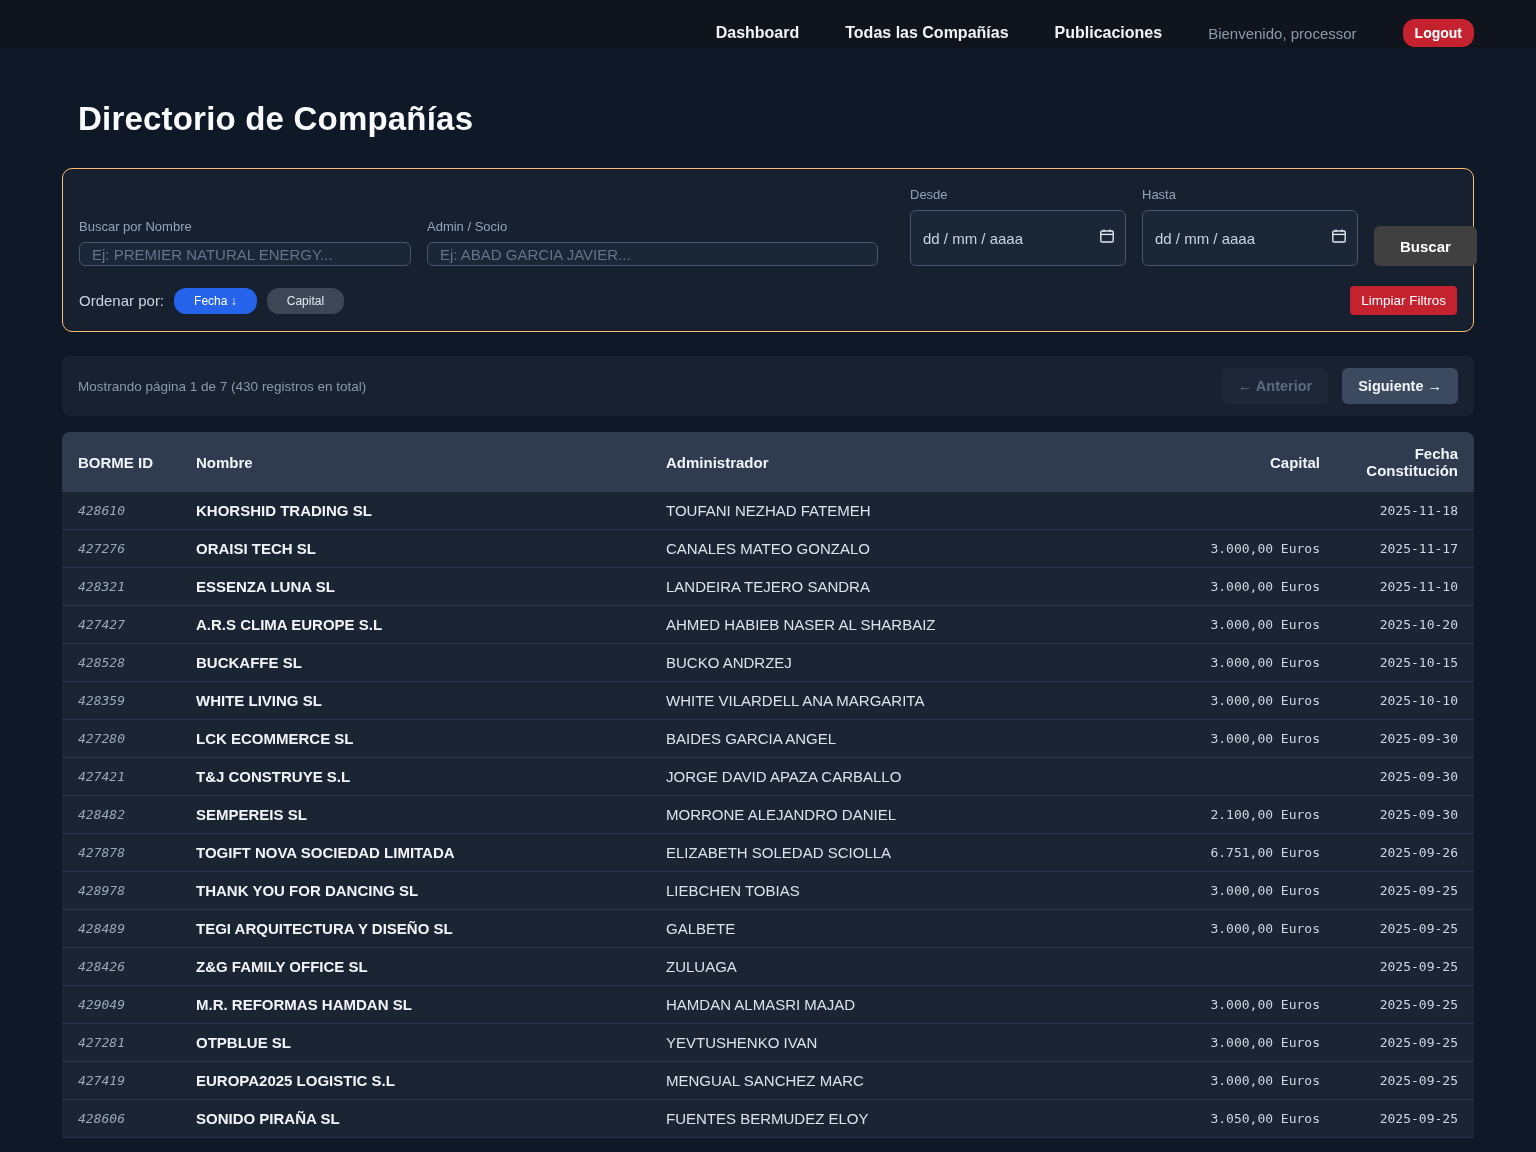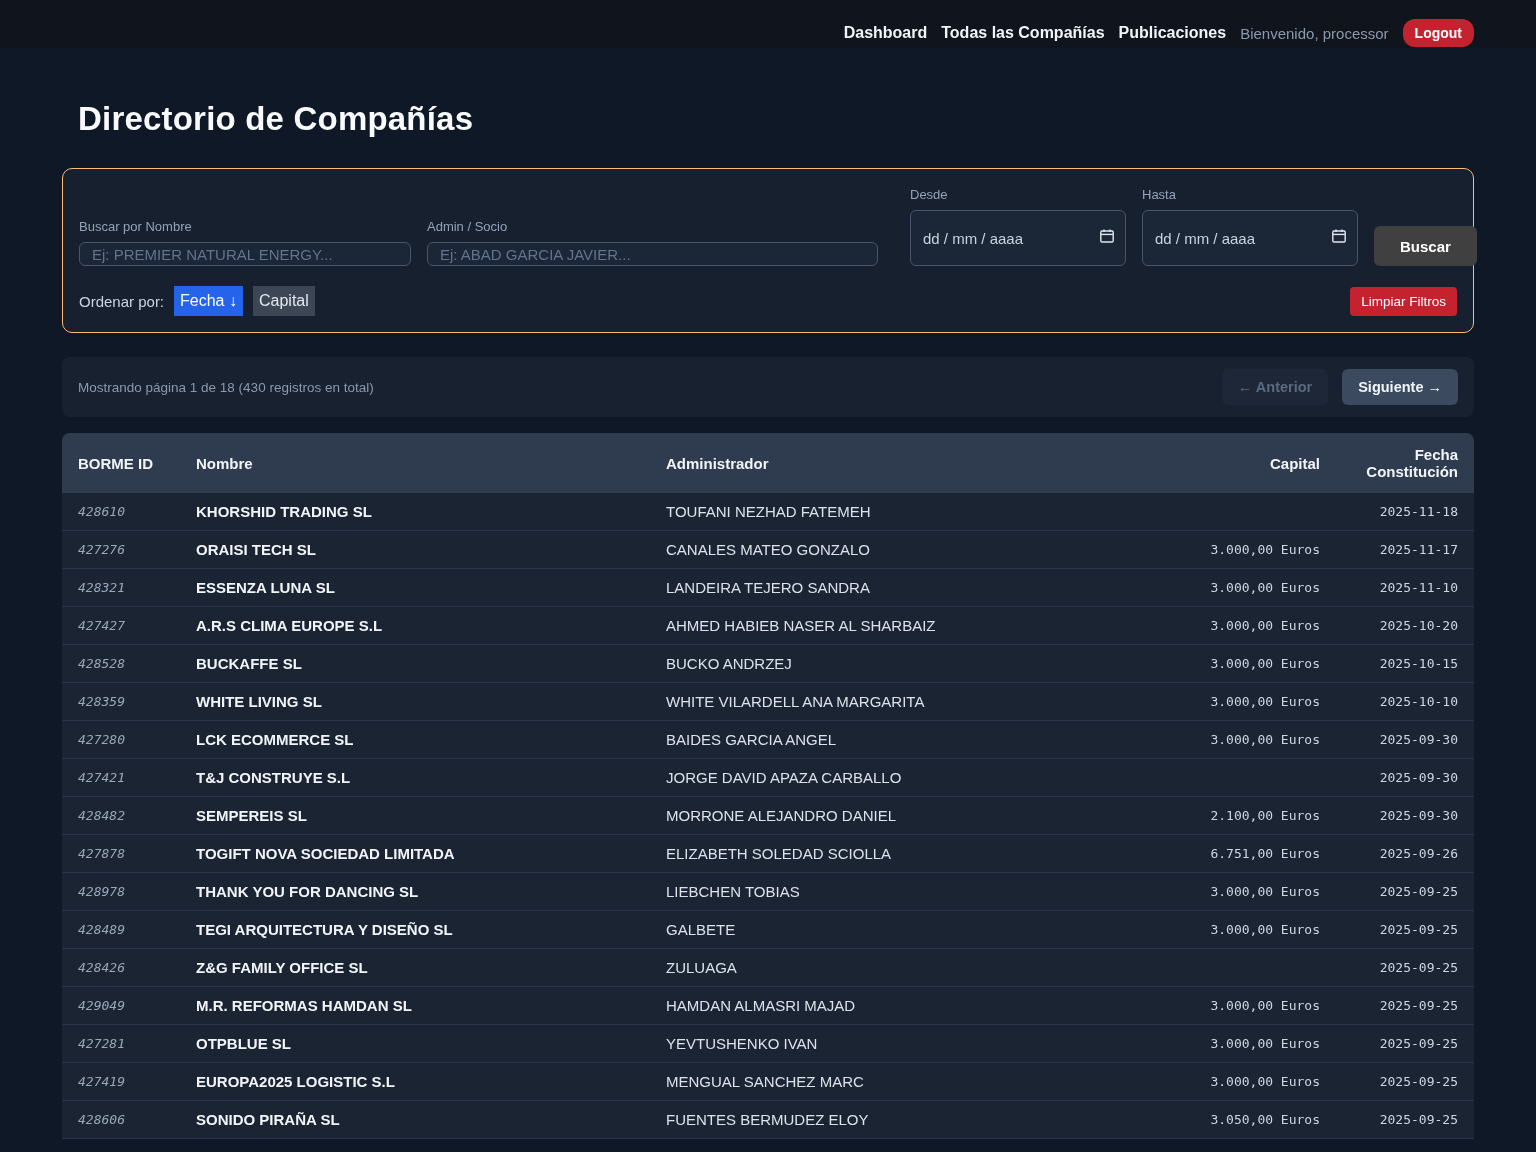--- a/index.html
+++ b/index.html
@@ -6,21 +6,21 @@
   html, body {
     width: 1536px; height: 1152px; overflow: hidden;
     background: #0f1826;
     font-family: "Liberation Sans", "DejaVu Sans", sans-serif;
     color: #e6edf5;
   }
   
   .navbar {
     height: 48px; background: #10141d;
     display: flex; align-items: center; justify-content: flex-end;
-    gap: 14px; padding: 18px 62px 0 0;
+    gap: 46px; padding: 18px 62px 0 0;
   }
   .nav-link { color: #f1f5f9; font-size: 16px; font-weight: 700; text-decoration: none; cursor: pointer; }
   .nav-welcome { color: #8b99ab; font-size: 15px; }
   .btn-logout {
     background: #c52230; color: #fff; border: none; border-radius: 12px;
     font-size: 14px; font-weight: 700; padding: 6px 12px; cursor: pointer;
     font-family: inherit;
   }
   
   .main { padding: 0 62px; }
@@ -49,21 +49,21 @@
   }
   .date-input .date-text { color: #c9d3df; font-size: 15px; }
   .btn-primary {
     background: #404040; color: #fff; border: none; border-radius: 6px;
     height: 40px; padding: 0 26px; font-size: 15px; font-weight: 700; cursor: pointer;
     flex: 0 0 auto; margin-left: 0; font-family: inherit;
   }
   .filter-row2 { display: flex; align-items: center; gap: 10px; margin-top: 20px; }
   .sort-label { font-size: 15px; color: #cbd5e1; margin-right: 0; }
   .chip {
-    border: none; border-radius: 0; font-size: 16px; padding: 6px 6px;
+    border: none; border-radius: 12px; font-size: 12px; padding: 6px 20px;
     cursor: pointer; color: #fff; font-family: inherit;
   }
   .chip.active { background: #2563eb; }
   .chip.inactive { background: #3d4654; color: #e2e8f0; }
   .spacer { flex: 1; }
   .btn-danger {
     background: #c52230; color: #fff; border: none; border-radius: 4px;
     font-size: 13.5px; padding: 7px 11px; cursor: pointer; font-family: inherit;
   }
   
@@ -159,21 +159,21 @@
     <div class="filter-row2">
       <span class="sort-label">Ordenar por:</span>
       <button class="chip active">Fecha ↓</button>
       <button class="chip inactive">Capital</button>
       <div class="spacer"></div>
       <button class="btn-danger">Limpiar Filtros</button>
     </div>
   </section>
 
   <section class="pagination-bar">
-    <span class="pagination-status">Mostrando página 1 de 18 (430 registros en total)</span>
+    <span class="pagination-status">Mostrando página 1 de 7 (430 registros en total)</span>
     <div class="pager">
       <button class="btn-prev">← Anterior</button>
       <button class="btn-next">Siguiente →</button>
     </div>
   </section>
 
   <table class="companies">
     <colgroup>
       <col style="width:118px">
       <col style="width:470px">

